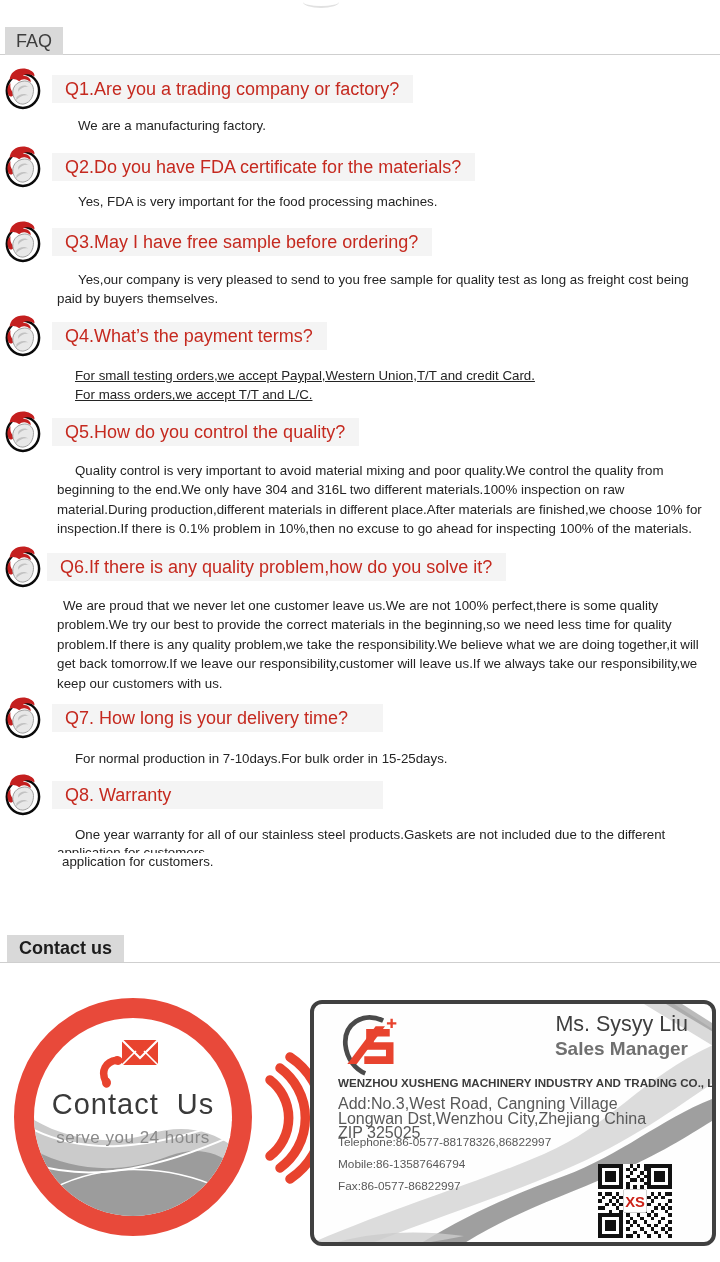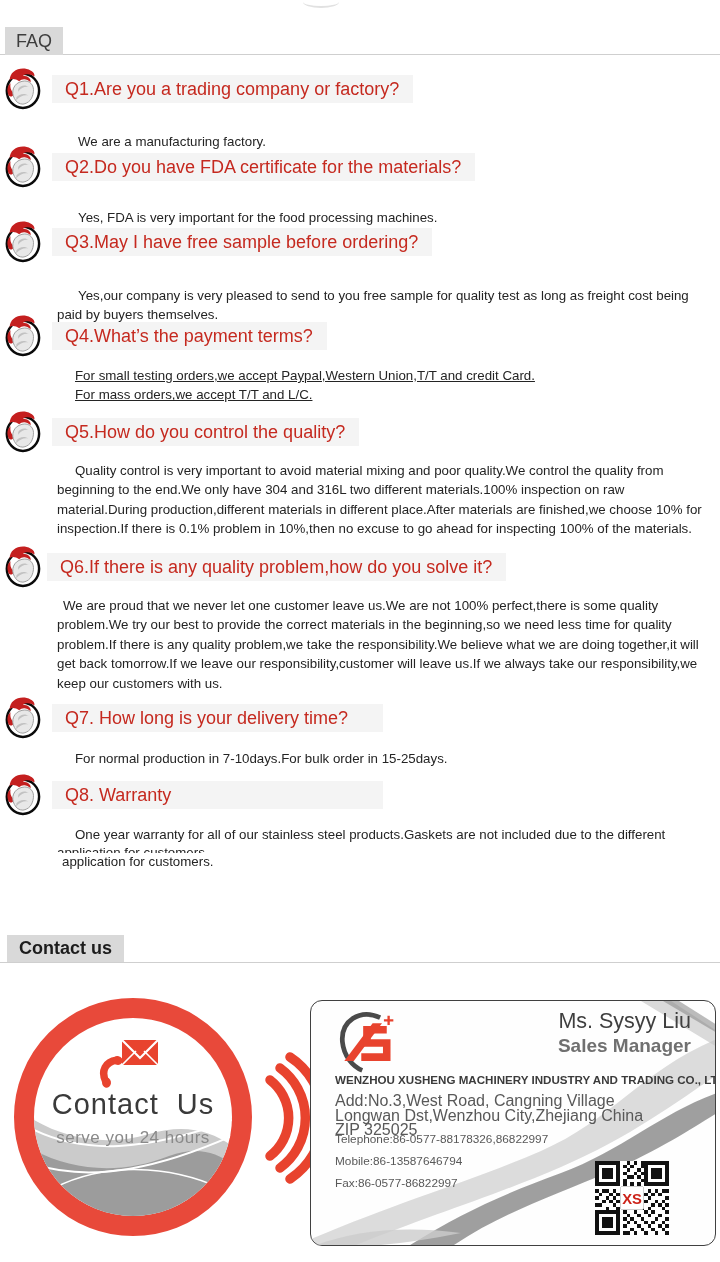--- a/index.html
+++ b/index.html
@@ -6,35 +6,35 @@
   .screen{position:relative;width:720px;height:1262px;background:#fff;overflow:hidden;
           font-family:"Liberation Sans",sans-serif;color:#242424;}
   .hr{position:absolute;left:0;right:0;height:1px;background:#cfcfcf;}
   .tab{position:absolute;background:#d9d9d9;color:#3e3e3e;font-size:18px;line-height:28px;
        padding:0 11px;white-space:nowrap;}
   .tab.bold{font-weight:bold;color:#1c1c1c;}
   .mascot{position:absolute;width:38px;height:44px;}
   .q-bar{position:absolute;height:28px;line-height:28px;background:#f4f4f4;color:#c5291f;
          font-size:18px;padding:0 14px 0 13px;white-space:nowrap;box-sizing:border-box;}
   .ans{position:absolute;font-size:13.3px;line-height:19.4px;color:#242424;}
-  .ind21{text-indent:21px;margin-top:16px;} .ind18{text-indent:18px;} .ind6{text-indent:6px;}
+  .ind21{text-indent:21px;} .ind18{text-indent:18px;} .ind6{text-indent:6px;}
   .pre{white-space:pre-line;text-decoration:underline;}
   .clip10{height:10px;overflow:hidden;}
   
   .contact-circle{position:absolute;left:14px;top:998px;width:198px;height:198px;background:#fff;
                   border:20px solid #e8493a;border-radius:50%;}
   .circle-clip{position:absolute;inset:0;border-radius:50%;overflow:hidden;z-index:1;}
   .circle-title{position:absolute;left:0;right:0;top:70px;text-align:center;z-index:2;
                 font-size:29px;color:#3a3a3a;letter-spacing:1px;white-space:pre;}
   .circle-sub{position:absolute;left:0;right:0;top:110px;text-align:center;z-index:2;
               font-size:17px;color:#8a8a8a;letter-spacing:0.5px;}
   .contact-icon{position:absolute;left:64px;top:16px;z-index:2;}
   .sound-waves{position:absolute;left:250px;top:1052px;}
   .biz-card{position:absolute;left:310px;top:1000px;width:406px;height:246px;background:#fefefe;
-            border:1px solid #404040;border-radius:12px;box-sizing:border-box;overflow:hidden;}
+            border:4px solid #404040;border-radius:12px;box-sizing:border-box;overflow:hidden;}
   .card-waves{position:absolute;inset:0;z-index:1;}
   .card-txt{position:absolute;z-index:2;}
   .xs-logo{position:absolute;left:22px;top:10px;z-index:2;}
   .person-name{right:24px;top:8px;font-size:21.5px;color:#3f3f3f;text-align:right;}
   .person-title{right:24px;top:34px;font-size:19px;color:#707070;text-align:right;font-weight:bold;}
   .company{left:24px;top:72px;font-size:11.6px;font-weight:bold;color:#3b3b3b;white-space:nowrap;}
   .address{left:24px;top:93px;width:324px;font-size:16px;color:#585858;line-height:14.6px;}
   .cline{left:24px;font-size:11.8px;color:#585858;white-space:nowrap;}
   .qr{position:absolute;left:284px;top:160px;z-index:3;}
   .top-artifact{position:absolute;left:303px;top:-4px;width:36px;height:10px;

